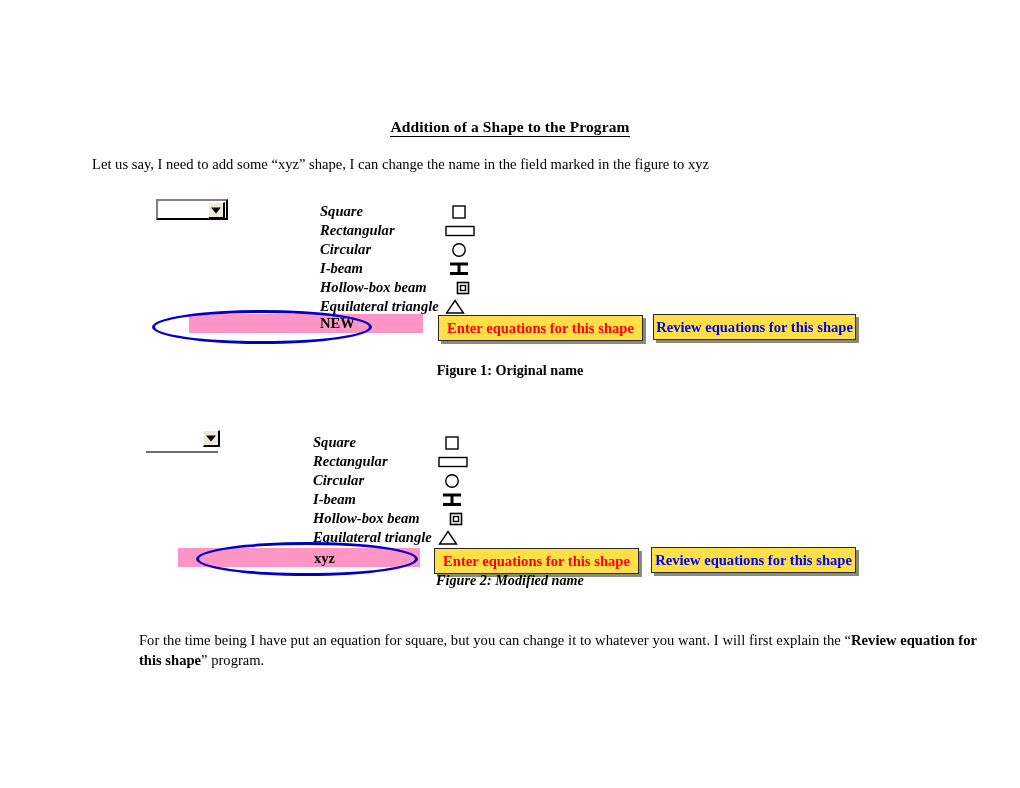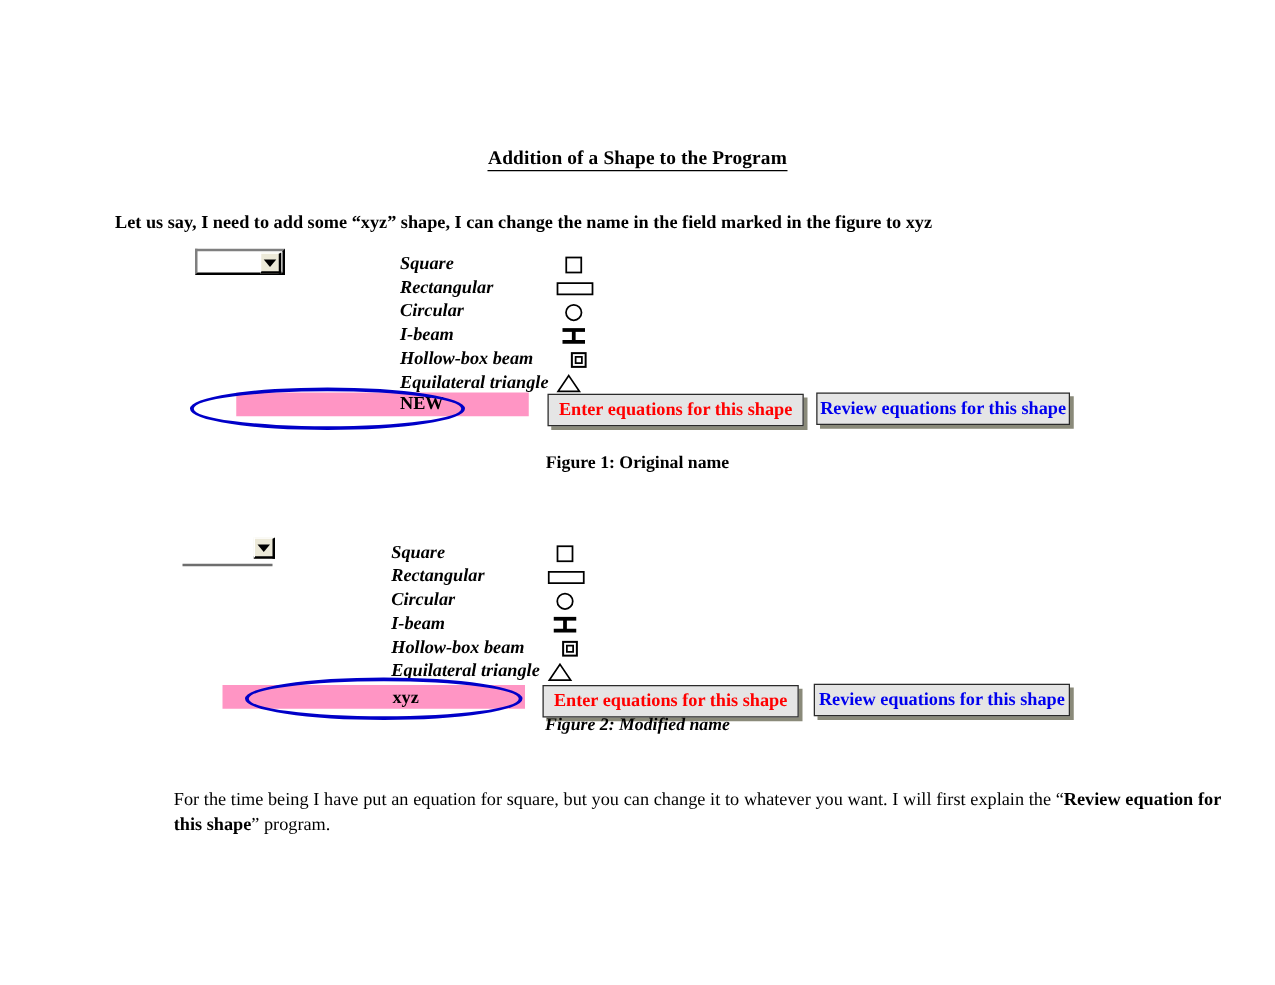--- a/index.html
+++ b/index.html
@@ -28,25 +28,24 @@
     letter-spacing: 0.1px;
   }
   .doc-title span {
     border-bottom: 1.6px solid #000;
     padding-bottom: 1px;
   }
 
   .intro-para {
     position: absolute;
     left: 92px;
-    top: 169px;
+    top: 155px;
     width: 838px;
     font-size: 14.6px;
     line-height: 19px;
-    font-weight: bold;
   }
 
   .outro-para {
     position: absolute;
     left: 91px;
     top: 631px;
     width: 838px;
     font-size: 14.6px;
     line-height: 19.5px;
     text-align: justify;
@@ -163,21 +162,21 @@
     position: absolute;
     border: 3px solid #0000c8;
     border-radius: 50%;
     background: transparent;
     box-sizing: border-box;
   }
 
   
   .app-button {
     position: absolute;
-    background: #e5e5e5;
+    background: #fde047;
     border: 1px solid #2b2b2b;
     box-shadow: 3px 3px 0 0 #8a8a7a;
     box-sizing: border-box;
     font-family: "Liberation Serif", "DejaVu Serif", serif;
     font-weight: bold;
     font-size: 14.6px;
     line-height: 1;
     display: flex;
     align-items: center;
     justify-content: center;

